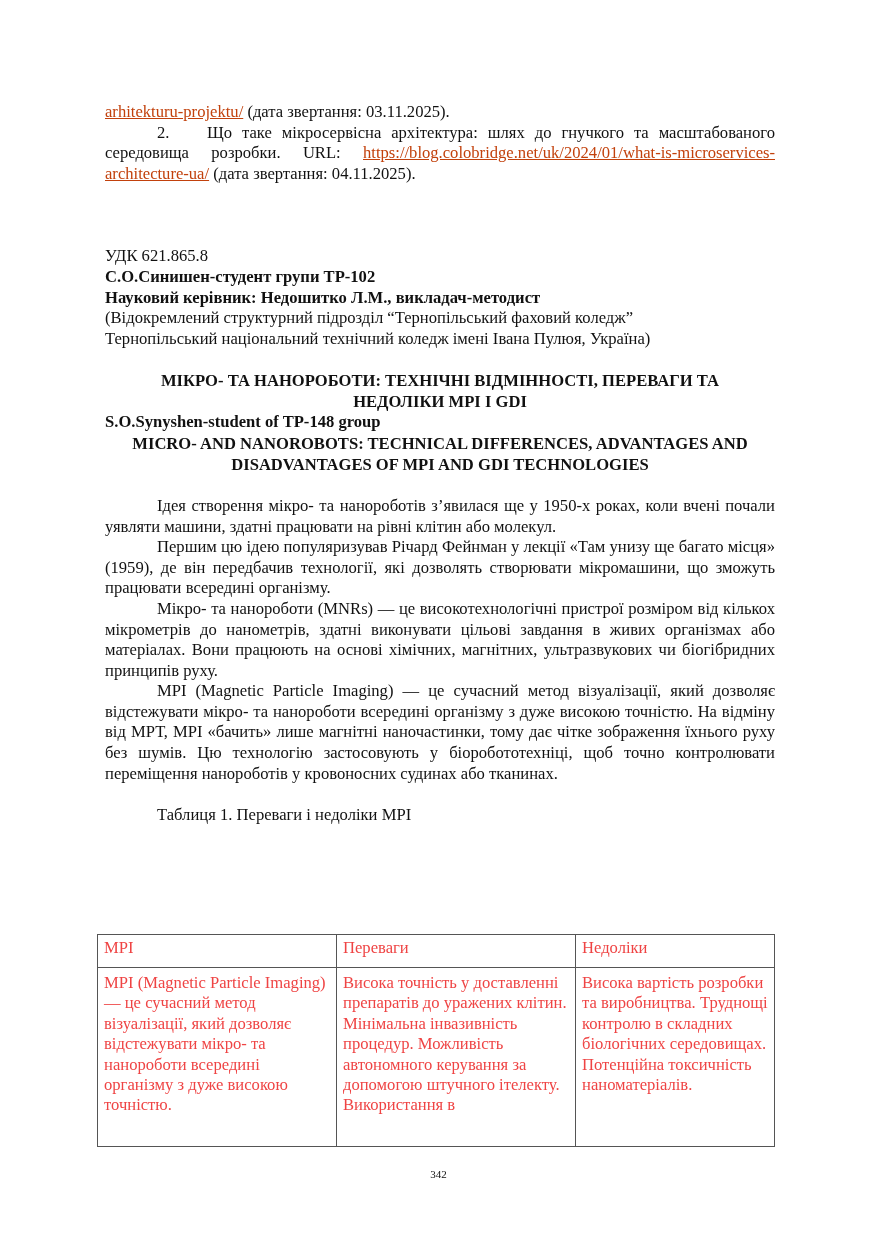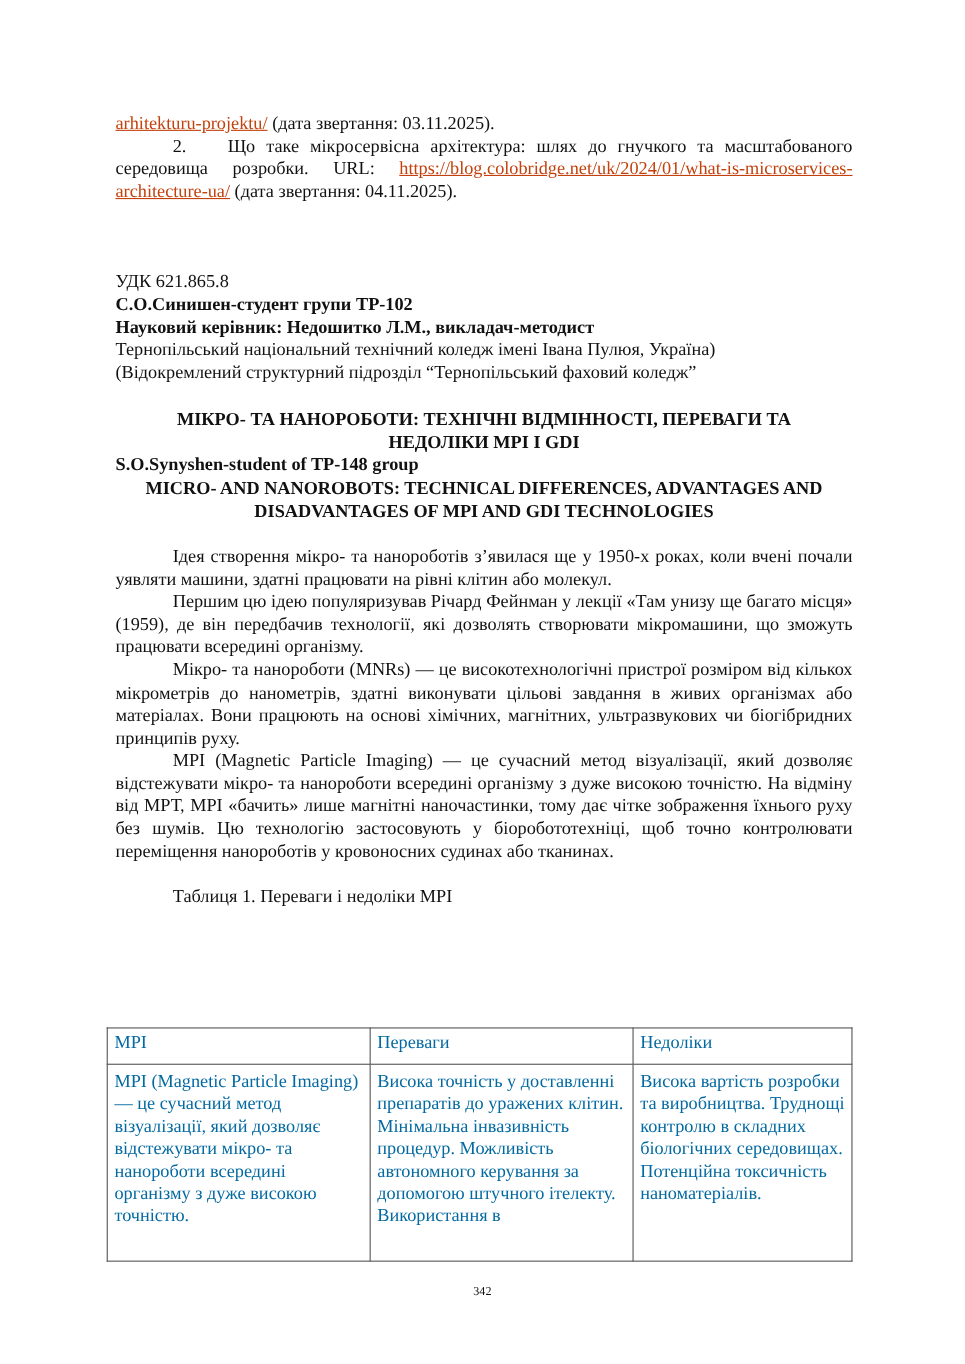--- a/index.html
+++ b/index.html
@@ -18,21 +18,21 @@
     .bold { font-weight: bold; }
     p { margin: 0; }
     .center { text-align: center; }
     .title-ua { margin-top: 21px; line-height: 21px; padding: 0 30px; }
     .title-en { line-height: 21px; }
     .body-block { margin-top: 21px; }
     .caption { margin-top: 21px; text-indent: 52px; }
     table.mpi {
       position: absolute; left: 97px; top: 934px; width: 678px;
       border-collapse: collapse; font-size: 16.6px; line-height: 20.4px;
-      font-family: "Liberation Serif", "DejaVu Serif", serif; color: #0369a1;
+      font-family: "Liberation Serif", "DejaVu Serif", serif; color: #ef4444;
     }
     table.mpi td, table.mpi th {
       border: 1.3px solid #555555; vertical-align: top; text-align: left;
       font-weight: normal; padding: 2px 6px 0 6px;
     }
     table.mpi th { height: 29px; padding-top: 3px; }
     table.mpi td { height: 173px; padding-top: 5px; }
     .col1 { width: 226px; }
     .col2 { width: 226px; }
     .page-number { position: absolute; left: 0; width: 877px; top: 1168px; text-align: center; font-size: 11px; }
@@ -44,22 +44,22 @@
 
   <p class="ref-line"><a class="link">arhitekturu-projektu/</a><span> (дата звертання: 03.11.2025).</span></p>
 
   <p class="ref-line justify" style="text-indent:52px;"><span class="ref-num" style="text-indent:0;">2.</span><span>Що таке мікросервісна архітектура: шлях до гнучкого та масштабованого середовища розробки. URL: </span><a class="link">https://blog.colobridge.net/uk/2024/01/what-is-microservices-architecture-ua/</a><span> (дата звертання: 04.11.2025).</span></p>
 
   <div class="gap1" style="height:62px;"></div>
 
   <p>УДК 621.865.8</p>
   <p class="bold">С.О.Синишен-студент групи ТР-102</p>
   <p class="bold">Науковий керівник: Недошитко Л.М., викладач-методист</p>
+  <p>(Відокремлений структурний підрозділ “Тернопільський фаховий коледж”</p>
   <p>Тернопільський національний технічний коледж  імені Івана Пулюя, Україна)</p>
-  <p>(Відокремлений структурний підрозділ “Тернопільський фаховий коледж”</p>
 
   <p class="bold center title-ua">МІКРО- ТА НАНОРОБОТИ: ТЕХНІЧНІ ВІДМІННОСТІ, ПЕРЕВАГИ ТА НЕДОЛІКИ MPI І GDI</p>
   <p class="bold">S.O.Synyshen-student of TP-148 group</p>
   <p class="bold center title-en">MICRO- AND NANOROBOTS: TECHNICAL DIFFERENCES, ADVANTAGES AND DISADVANTAGES OF MPI AND GDI TECHNOLOGIES</p>
 
   <div class="body-block">
     <p class="justify indent">Ідея створення мікро- та нанороботів з’явилася ще у 1950-х роках, коли вчені почали уявляти машини, здатні працювати на рівні клітин або молекул.</p>
     <p class="justify indent">Першим цю ідею популяризував Річард Фейнман у лекції «Там унизу ще багато місця» (1959), де він передбачив технології, які дозволять створювати мікромашини, що зможуть працювати всередині організму.</p>
     <p class="justify indent">Мікро- та нанороботи (MNRs) — це високотехнологічні пристрої розміром від кількох мікрометрів до нанометрів, здатні виконувати цільові завдання в живих організмах або матеріалах. Вони працюють на основі хімічних, магнітних, ультразвукових чи біогібридних принципів руху.</p>
     <p class="justify indent">MPI (Magnetic Particle Imaging) — це сучасний метод візуалізації, який дозволяє відстежувати мікро- та нанороботи всередині організму з дуже високою точністю. На відміну від МРТ, MPI «бачить» лише магнітні наночастинки, тому дає чітке зображення їхнього руху без шумів. Цю технологію застосовують у біоробототехніці, щоб точно контролювати переміщення нанороботів у кровоносних судинах або тканинах.</p>

